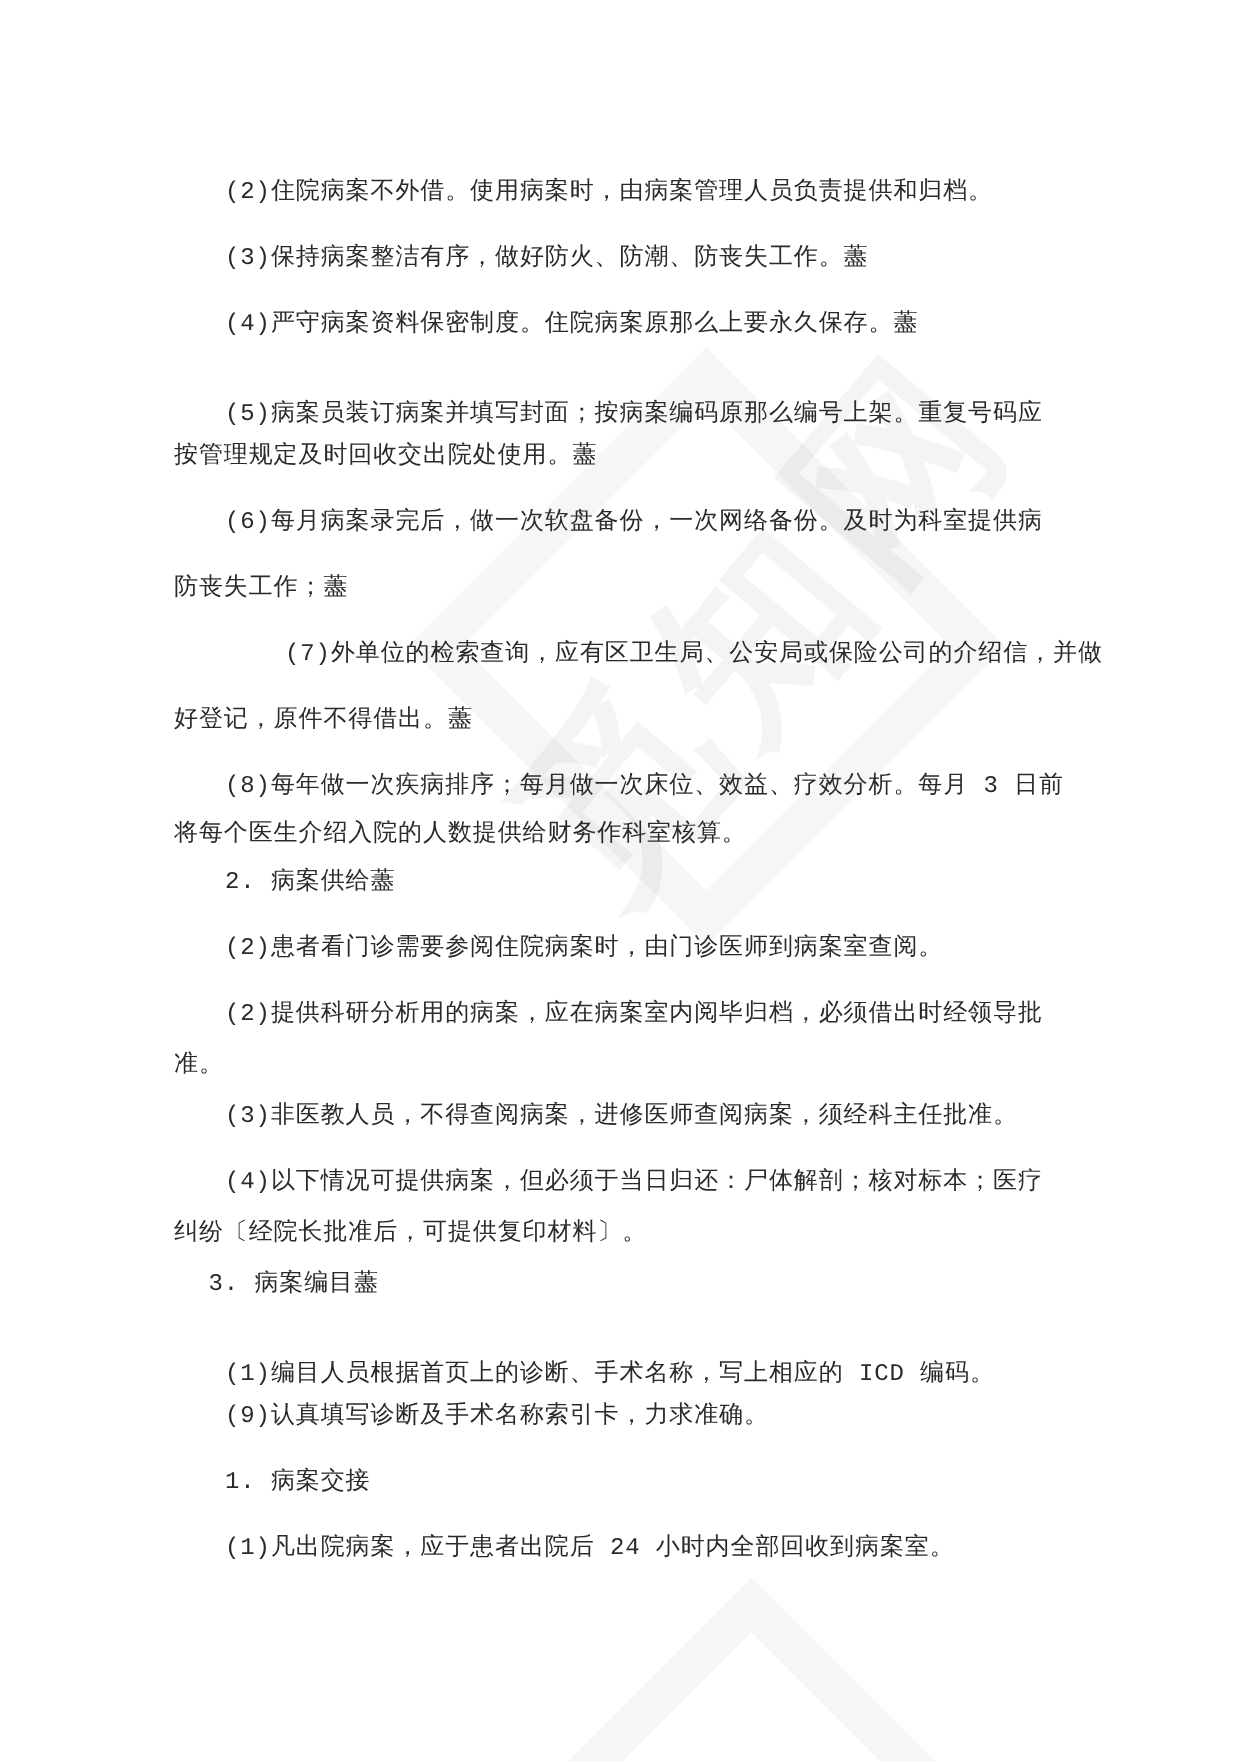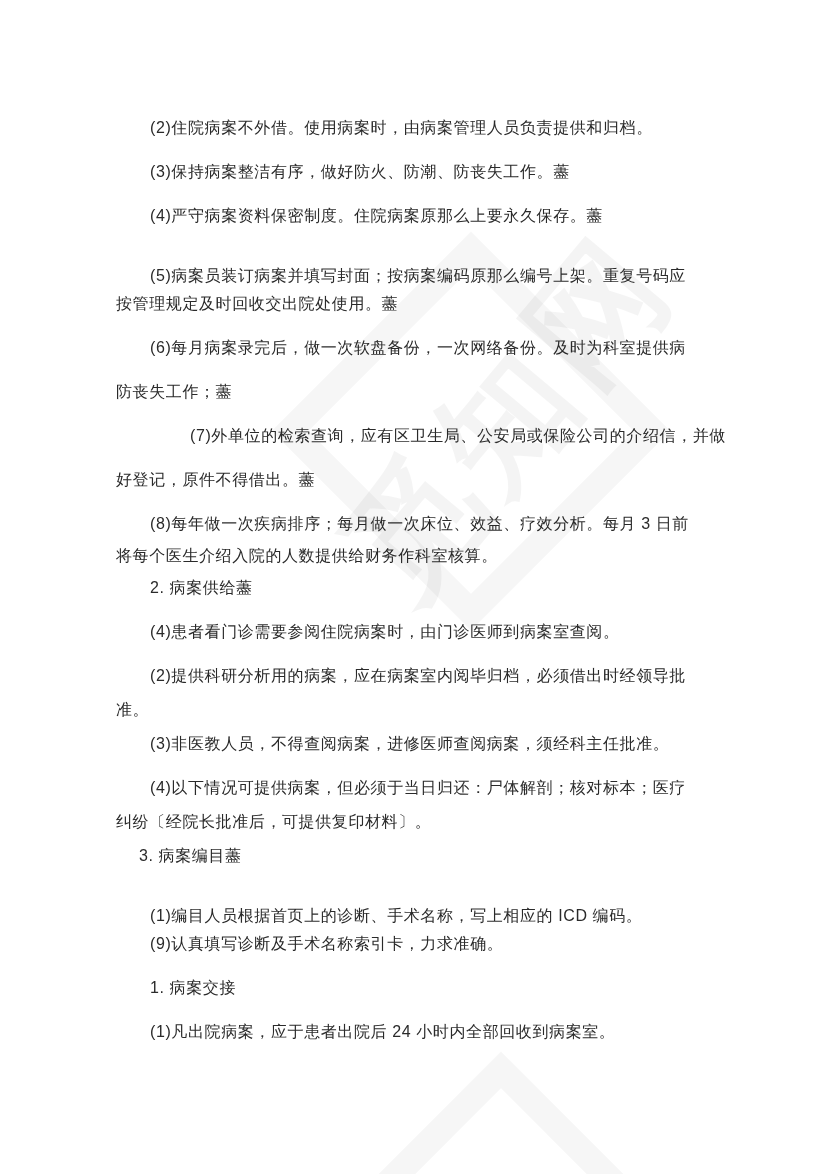--- a/index.html
+++ b/index.html
@@ -1,20 +1,20 @@
 <!DOCTYPE html>
 <html><head>
   <meta charset="utf-8">
   <style>
     html, body { margin: 0; padding: 0; background: #ffffff; }
     body { width: 830px; height: 1174px; position: relative; overflow: hidden; }
     .page { position: absolute; left: 0; top: 0; width: 830px; height: 1174px; background: #fff; }
     .line {
       position: absolute;
-      font-family: Liberation Sans, sans-serif;
+      font-family: Liberation Mono, monospace;
       font-size: 16px;
       color: #2a2a2a;
       white-space: nowrap;
       line-height: 20px;
       letter-spacing: 0.6px;
       text-align: center;
     }
     .watermark {
       position: absolute;
       font-family: "DejaVu Sans", sans-serif;
@@ -49,21 +49,21 @@
     <div class="line" style="left: 150px; top: 206px;">(4)严守病案资料保密制度。住院病案原那么上要永久保存。藎</div>
     <div class="line" style="left: 150px; top: 250px; margin-top: 16px;">(5)病案员装订病案并填写封面；按病案编码原那么编号上架。重复号码应</div>
     <div class="line" style="left: 116px; top: 294px;">按管理规定及时回收交出院处使用。藎</div>
     <div class="line" style="left: 150px; top: 338px;">(6)每月病案录完后，做一次软盘备份，一次网络备份。及时为科室提供病</div>
     <div class="line" style="left: 116px; top: 382px;">防丧失工作；藎</div>
     <div class="line" style="left: 150px; top: 426px; margin-left: 40px;">(7)外单位的检索查询，应有区卫生局、公安局或保险公司的介绍信，并做</div>
     <div class="line" style="left: 116px; top: 470px;">好登记，原件不得借出。藎</div>
     <div class="line" style="left: 150px; top: 514px;">(8)每年做一次疾病排序；每月做一次床位、效益、疗效分析。每月 3 日前</div>
     <div class="line" style="left: 116px; top: 546px;">将每个医生介绍入院的人数提供给财务作科室核算。</div>
     <div class="line" style="left: 150px; top: 578px;">2. 病案供给藎</div>
-    <div class="line" style="left: 150px; top: 622px;">(4)患者看门诊需要参阅住院病案时，由门诊医师到病案室查阅。</div>
+    <div class="line" style="left: 150px; top: 622px;">(2)患者看门诊需要参阅住院病案时，由门诊医师到病案室查阅。</div>
     <div class="line" style="left: 150px; top: 666px;">(2)提供科研分析用的病案，应在病案室内阅毕归档，必须借出时经领导批</div>
     <div class="line" style="left: 116px; top: 700px;">准。</div>
     <div class="line" style="left: 150px; top: 734px;">(3)非医教人员，不得查阅病案，进修医师查阅病案，须经科主任批准。</div>
     <div class="line" style="left: 150px; top: 778px;">(4)以下情况可提供病案，但必须于当日归还：尸体解剖；核对标本；医疗</div>
     <div class="line" style="left: 116px; top: 812px;">纠纷〔经院长批准后，可提供复印材料〕。</div>
     <div class="line" style="left: 139px; top: 846px;">3. 病案编目藎</div>
     <div class="line" style="left: 150px; top: 890px; margin-top: 16px;">(1)编目人员根据首页上的诊断、手术名称，写上相应的 ICD 编码。</div>
     <div class="line" style="left: 150px; top: 934px;">(9)认真填写诊断及手术名称索引卡，力求准确。</div>
     <div class="line" style="left: 150px; top: 978px;">1. 病案交接</div>
     <div class="line" style="left: 150px; top: 1022px;">(1)凡出院病案，应于患者出院后 24 小时内全部回收到病案室。</div>

